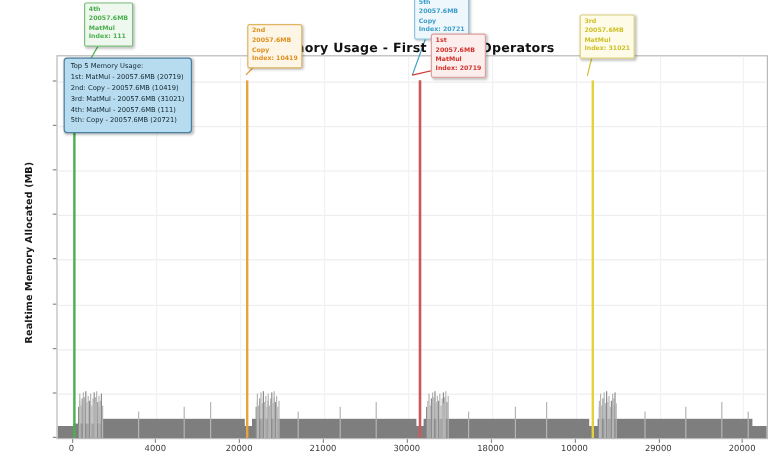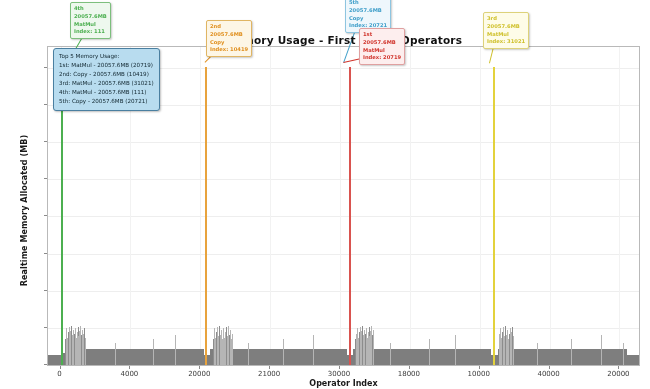--- a/index.html
+++ b/index.html
@@ -231,28 +231,27 @@
       <div class="xtick" style="left: 199.291px;">20000</div>
       <div class="xtick-mark" style="left: 199.291px;"></div>
       <div class="xtick" style="left: 269.149px;">21000</div>
       <div class="xtick-mark" style="left: 269.149px;"></div>
       <div class="xtick" style="left: 339.007px;">30000</div>
       <div class="xtick-mark" style="left: 339.007px;"></div>
       <div class="xtick" style="left: 408.865px;">18000</div>
       <div class="xtick-mark" style="left: 408.865px;"></div>
       <div class="xtick" style="left: 478.723px;">10000</div>
       <div class="xtick-mark" style="left: 478.723px;"></div>
-      <div class="xtick" style="left: 548.582px;">40000</div>
+      <div class="xtick" style="left: 548.582px;">29000</div>
       <div class="xtick-mark" style="left: 548.582px;"></div>
       <div class="xtick" style="left: 618.44px;">20000</div>
       <div class="xtick-mark" style="left: 618.44px;"></div>
     </div>
 
   <div id="ylabel">Realtime Memory Allocated (MB)</div>
-  <div id="xlabel">Operator Index</div>
   <div id="chart-title">Memory Usage - First 40572 Operators</div>
 
   <div id="legend-box">
     <div class="lg-title">Top 5 Memory Usage:</div>
     <div id="legend-lines">
         <div class="lg-line">1st: MatMul - 20057.6MB (20719)</div>
         <div class="lg-line">2nd: Copy - 20057.6MB (10419)</div>
         <div class="lg-line">3rd: MatMul - 20057.6MB (31021)</div>
         <div class="lg-line">4th: MatMul - 20057.6MB (111)</div>
         <div class="lg-line">5th: Copy - 20057.6MB (20721)</div>

